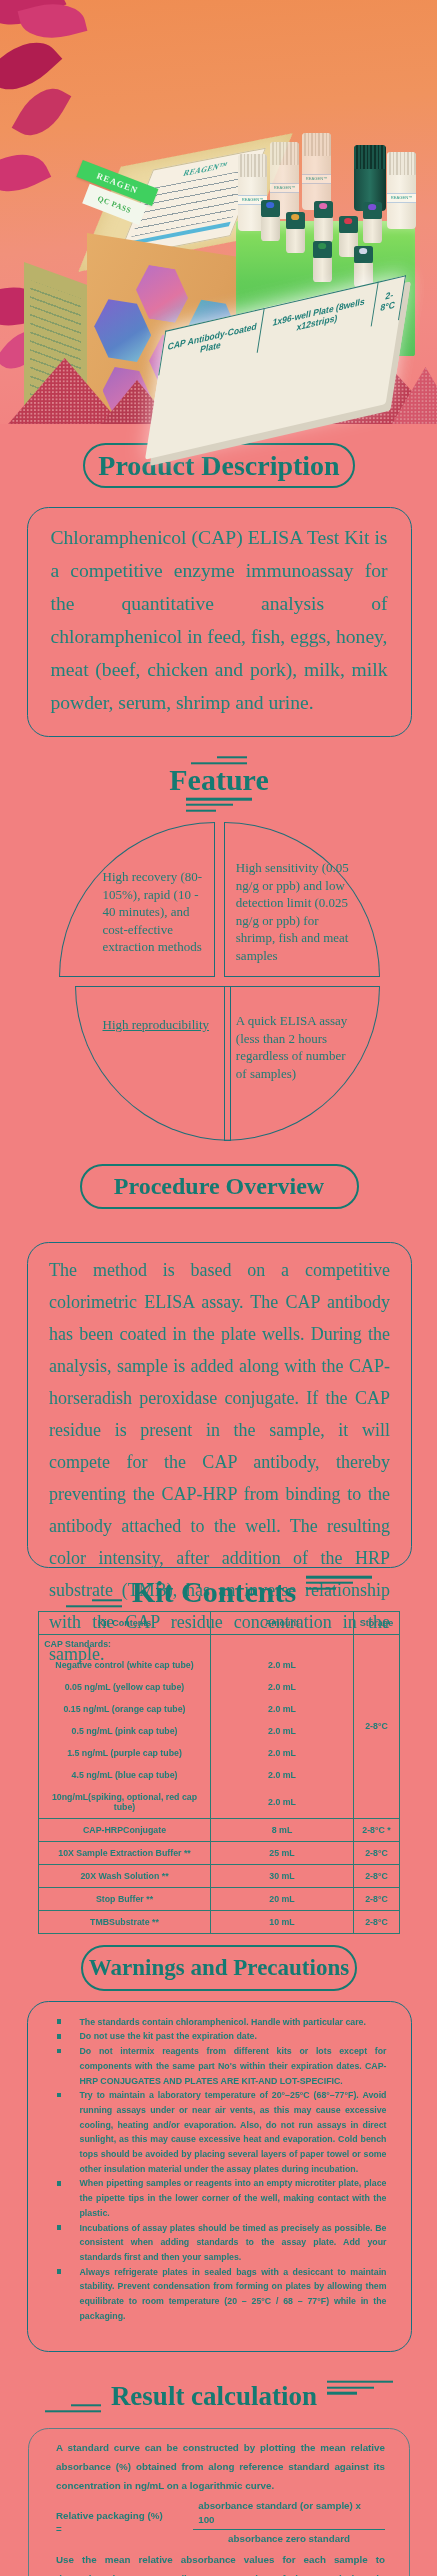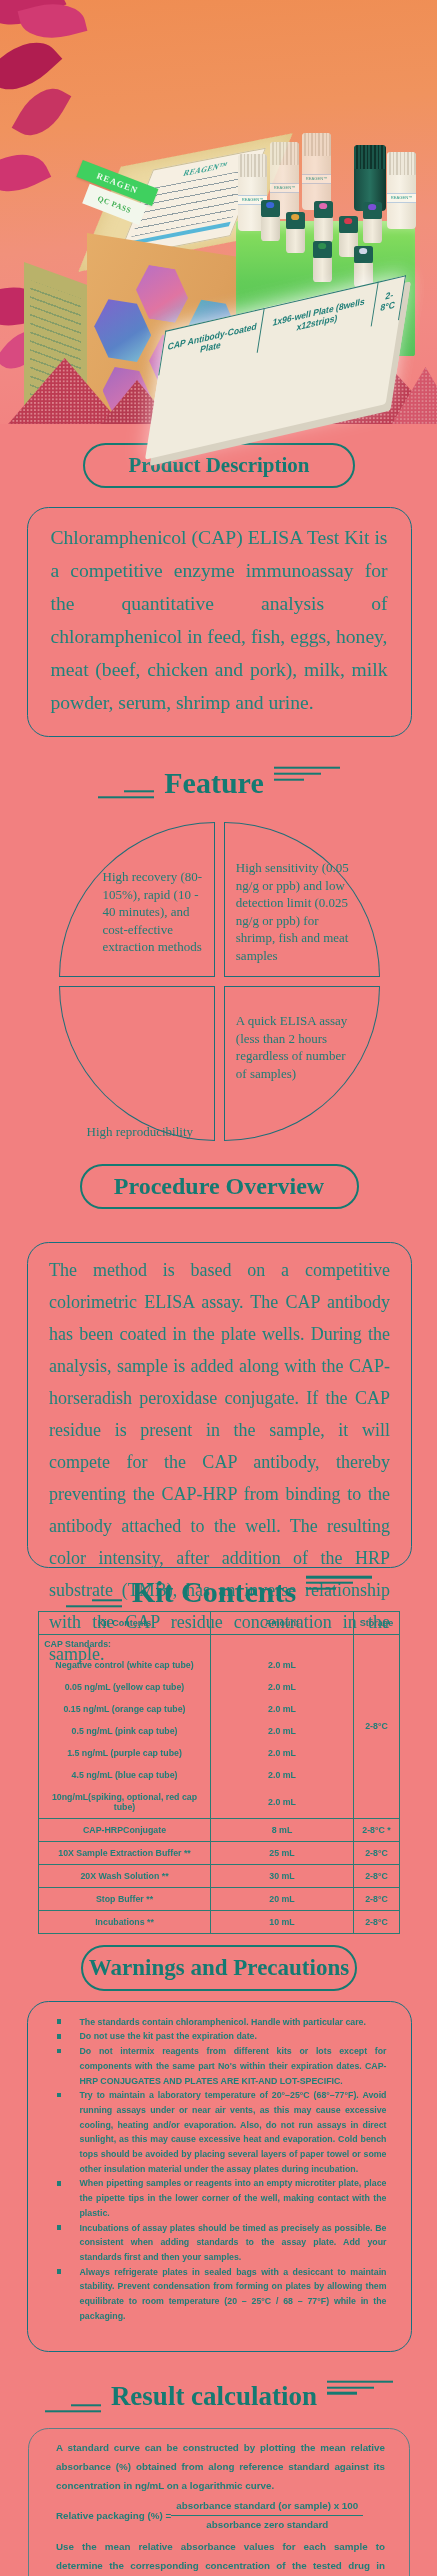--- a/index.html
+++ b/index.html
@@ -63,46 +63,46 @@
     background-image:radial-gradient(circle at 6.7px 6.2px,#ded7c6 3.6px,rgba(120,110,90,.25) 4.1px,transparent 4.6px);
     background-size:19.6px 14.4px;}
   
   .mtn{position:absolute;bottom:0;clip-path:polygon(0 100%,50% 0,100% 100%);
     background-color:#bd3b52;
     background-image:radial-gradient(#e08a93 0.6px,transparent 0.9px);background-size:3.6px 3.6px;}
 
   
   .pill{box-sizing:border-box;border:2.1px solid #157A72;border-radius:31px;color:#157A72;
     display:flex;align-items:center;justify-content:center;font-weight:bold;}
-  .pill-pd{width:272px;height:45px;margin:19px auto 0;font-size:21px;}
+  .pill-pd{width:272px;height:45px;margin:19px auto 0;font-size:28px;}
   .pill-po{width:279px;height:45px;margin:24px auto 0;font-size:24px;}
   .pill-warn{width:276px;height:46px;margin:11.3px auto 0;font-size:23px;}
 
   .tbox{box-sizing:border-box;border:1.5px solid #15707F;border-radius:21.6px;color:#1F837B;
     width:385px;margin:0 auto;text-align:justify;}
   .desc-box{height:230px;margin-top:19px;font-size:19.6px;line-height:33px;padding:13.4px 23px 0 23px;}
   .proc-box{height:326px;margin-top:33px;font-size:18px;line-height:32px;padding:11.3px 20.6px 0 21.6px;}
 
   .deco-h{display:flex;align-items:center;justify-content:center;gap:10.3px;color:#157A72;}
   .deco-h .htxt{font-weight:bold;}
   .deco{display:flex;flex-direction:column;gap:3.6px;}
   .deco span{display:block;height:2.1px;background:#157A72;}
   .deco-left{align-items:flex-end;transform:translateY(11.3px);}
   .deco-right{align-items:flex-start;transform:translateY(-9.3px);}
-  .h-feature{margin-top:26px;height:40px;font-size:30px;}
+  .h-feature{margin-top:26px;height:40px;font-size:30px;flex-direction:column;}
   .h-kit{margin-top:6.2px;height:36px;font-size:30px;}
   .h-result{margin-top:26px;height:37px;font-size:27px;}
 
   
   .quad-wrap{position:relative;width:321px;height:318px;margin:19px auto 0;}
   .quad{position:absolute;box-sizing:border-box;border:1.5px solid #1E6E78;width:156px;height:155px;
     color:#1E7D75;font-size:13px;line-height:17.5px;display:flex;}
   .q-tl{left:0;top:0;border-radius:100% 0 0 0;align-items:center;padding:40px 3.1px 15.5px 43px;}
   .q-tr{right:0;top:0;border-radius:0 100% 0 0;align-items:center;padding:38px 17.5px 13.4px 11.3px;}
-  .q-bl{left:0;top:164px;border-radius:0 0 0 100%;align-items:flex-end;padding:29px 5.2px 0 27px;}
+  .q-bl{left:16px;top:164px;border-radius:0 0 0 100%;align-items:flex-start;padding:29px 5.2px 0 27px;text-decoration:underline;}
   .q-br{right:0;top:164px;border-radius:0 0 100% 0;align-items:flex-start;padding:25px 31px 0 11.3px;}
 
   
   .kit-table{width:361px;margin:1px auto 0;border-collapse:collapse;table-layout:fixed;
     font-family:"Liberation Sans",sans-serif;color:#1F7E78;font-size:8.8px;font-weight:bold;}
   .kit-table col.c1{width:172px;} .kit-table col.c2{width:143px;} .kit-table col.c3{width:46px;}
   .kit-table th,.kit-table td{border-left:1px solid #2b7b74;border-right:1px solid #2b7b74;
     text-align:center;padding:4.6px 3.1px;}
   .kit-table{border:1px solid #2b7b74;}
   .kit-table tr.rule th,.kit-table tr.rule td{border-top:1px solid #2b7b74;}
@@ -118,21 +118,21 @@
   .warn-box li{position:relative;padding-left:24px;font-family:"Liberation Sans",sans-serif;
     font-size:8.8px;line-height:14.7px;color:#1F7E78;font-weight:bold;text-align:justify;}
   .warn-box li::before{content:"";position:absolute;left:1px;top:4.6px;width:4.6px;height:4.6px;background:#1F7E78;}
 
   
   .result-box{box-sizing:border-box;width:382px;height:222px;margin:12.4px auto 0;border:1.5px solid #5d7f86;
     border-radius:20.6px;padding:9.3px 24px 0 27px;font-family:"Liberation Sans",sans-serif;
     color:#1F7E78;font-size:9.8px;font-weight:bold;}
   .result-box p{margin:0;line-height:19px;text-align:justify;}
   .formula{display:flex;align-items:center;margin:4.1px 0 5.2px 0;line-height:13.4px;}
-  .frac{display:inline-flex;flex-direction:column;align-items:center;margin-left:0;}
+  .frac{display:inline-flex;flex-direction:column;align-items:center;margin-left:22px;}
   .frac .num{border-bottom:1px solid #1F7E78;padding:0 5.2px 2.6px;}
   .frac .den{padding-top:2.1px;}
 </style>
 </head>
 <body>
 
 <div class="page">
 
   <header class="hero">
     <div class="leaf" style="left:-17.5px;top:-21.6px;width:77px;height:47px;background:#c22a63;transform:rotate(-28deg);"></div>
@@ -358,21 +358,21 @@
               <td>20X Wash Solution **</td>
               <td>30 mL</td>
               <td>2-8°C</td>
             </tr>
             <tr class="rule item">
               <td>Stop Buffer **</td>
               <td>20 mL</td>
               <td>2-8°C</td>
             </tr>
             <tr class="rule item">
-              <td>Incubations **</td>
+              <td>TMBSubstrate **</td>
               <td>10 mL</td>
               <td>2-8°C</td>
             </tr>
           </tbody>
       </table>
     </section>
 
     <section>
       <div class="pill pill-warn">Warnings and Precautions</div>
       <div class="warn-box">

